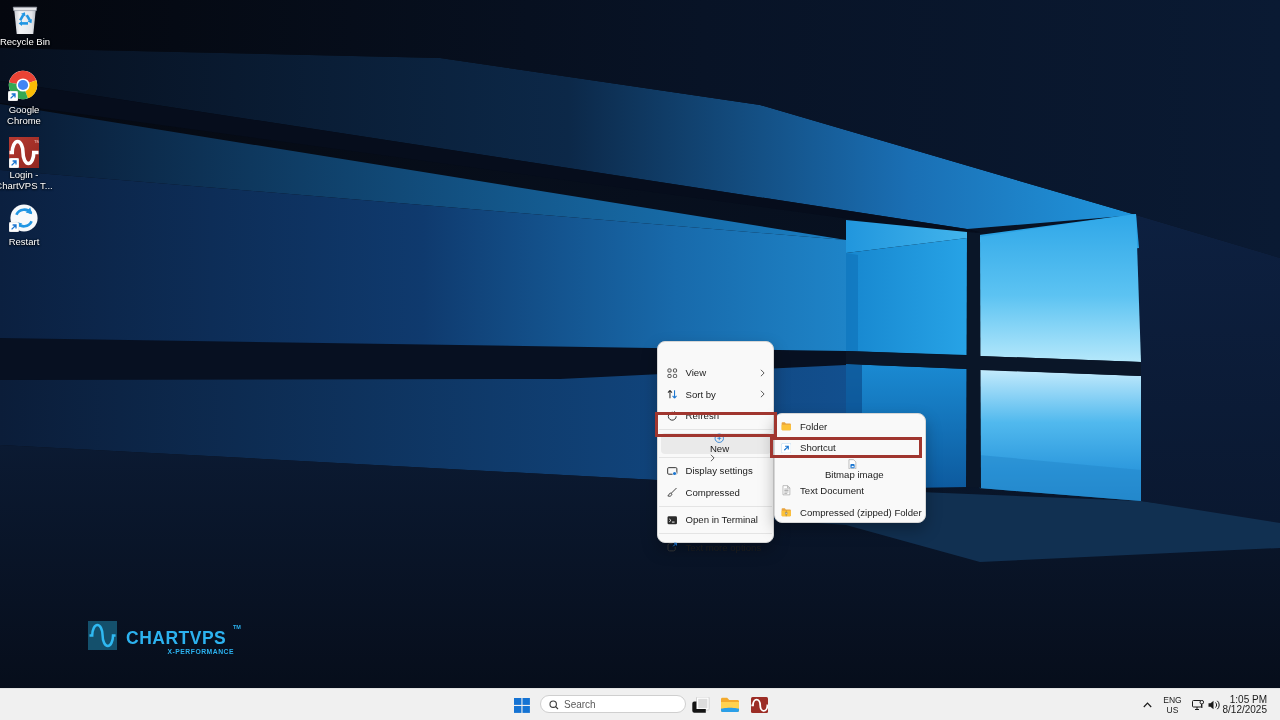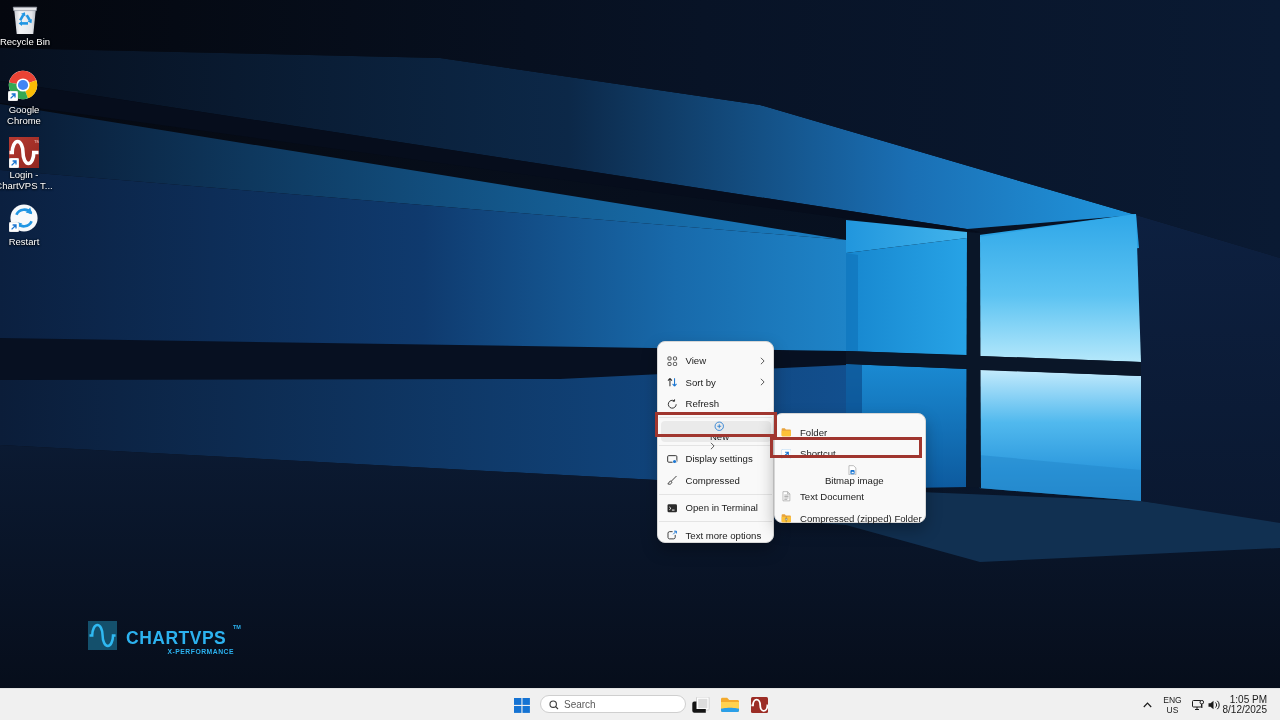--- a/index.html
+++ b/index.html
@@ -178,21 +178,21 @@
 
 <svg class="abs" style="left:88px;top:621px" width="160" height="36" viewBox="0 0 160 36">
 <rect x="0" y="0" width="29" height="29" fill="#14506c"></rect>
 <path d="M1.5,14.5 H4.2 A5.2,10.5 0 1 1 14.6,14.5 A5.2,10.5 0 1 0 25,14.5 H27.6" fill="none" stroke="#2fb9f2" stroke-width="2.5"></path>
 <path d="M3.5,14.5 H11 M18,14.5 H25.5" stroke="#2fb9f2" stroke-width="2.6" opacity="0"></path>
 <text x="38" y="22.5" font-size="17.5" font-weight="bold" fill="#2cb2ef" letter-spacing="0.5">CHARTVPS</text>
 <text x="145" y="7.5" font-size="5.5" font-weight="bold" fill="#2cb2ef">TM</text>
 <text x="146" y="33" text-anchor="end" font-size="6.8" font-weight="bold" fill="#2cb2ef" letter-spacing="0.5">X-PERFORMANCE</text>
 </svg>
 
-<div class="menu" id="mainmenu" style="left:657px;top:341px;width:117px;height:202px;padding-top:8px;">
+<div class="menu" id="mainmenu" style="left:657px;top:341px;width:117px;height:202px;padding-top:20px;">
  <div class="mi">
         <svg class="ic" viewBox="0 0 16 16">
           <g fill="none" stroke="#333" stroke-width="1.3">
             <rect x="1.4" y="1.4" width="4.8" height="4.8" rx="1.3"></rect>
             <rect x="9.8" y="1.4" width="4.8" height="4.8" rx="1.3"></rect>
             <rect x="1.4" y="9.8" width="4.8" height="4.8" rx="1.3"></rect>
             <rect x="9.8" y="9.8" width="4.8" height="4.8" rx="1.3"></rect>
           </g>
         </svg>
         <span class="tx">View</span>
@@ -256,21 +256,21 @@
       </div>
  <div class="sep"></div>
  <div class="mi">
         <svg class="ic" viewBox="0 0 16 16">
           <path d="M8.5,2.5 H3.7 C2.5,2.5 1.5,3.5 1.5,4.7 V11.3 C1.5,12.5 2.5,13.5 3.7,13.5 H10.3 C11.5,13.5 12.5,12.5 12.5,11.3 V7.5" fill="none" stroke="#333" stroke-width="1.4"></path>
           <path d="M9.5,6.5 L14,2 M10.8,1.8 H14.3 V5.3" fill="none" stroke="#1b76d1" stroke-width="1.5"></path>
         </svg>
         <span class="tx">Text more options</span>
       </div>
 </div>
-<div class="menu" id="submenu" style="left:774px;top:412.8px;width:151.5px;height:110.5px;padding-top:8px;">
+<div class="menu" id="submenu" style="left:774px;top:412.8px;width:151.5px;height:110.5px;padding-top:2px;">
  <div class="mi" style="height:21.4px;">
         <svg class="ic" style="margin-left:5.5px" viewBox="0 0 16 16">
           <path d="M1,3.2 C1,2.5 1.5,2 2.2,2 H5.8 L7.4,3.8 H13.8 C14.5,3.8 15,4.3 15,5 V12.8 C15,13.5 14.5,14 13.8,14 H2.2 C1.5,14 1,13.5 1,12.8 Z" fill="#e8a33d"></path>
           <path d="M1,5.6 H15 V12.8 C15,13.5 14.5,14 13.8,14 H2.2 C1.5,14 1,13.5 1,12.8 Z" fill="#fdc238"></path>
         </svg>
         <span class="tx" style="margin-left:9px">Folder</span>
       </div>
  <div class="mi" style="height:21.4px;">
         <svg class="ic" style="margin-left:5.5px" viewBox="0 0 16 16">
           <rect x="0.5" y="0.5" width="15" height="15" rx="2.5" fill="#fff" stroke="#b9d8f2" stroke-width="1"></rect>

